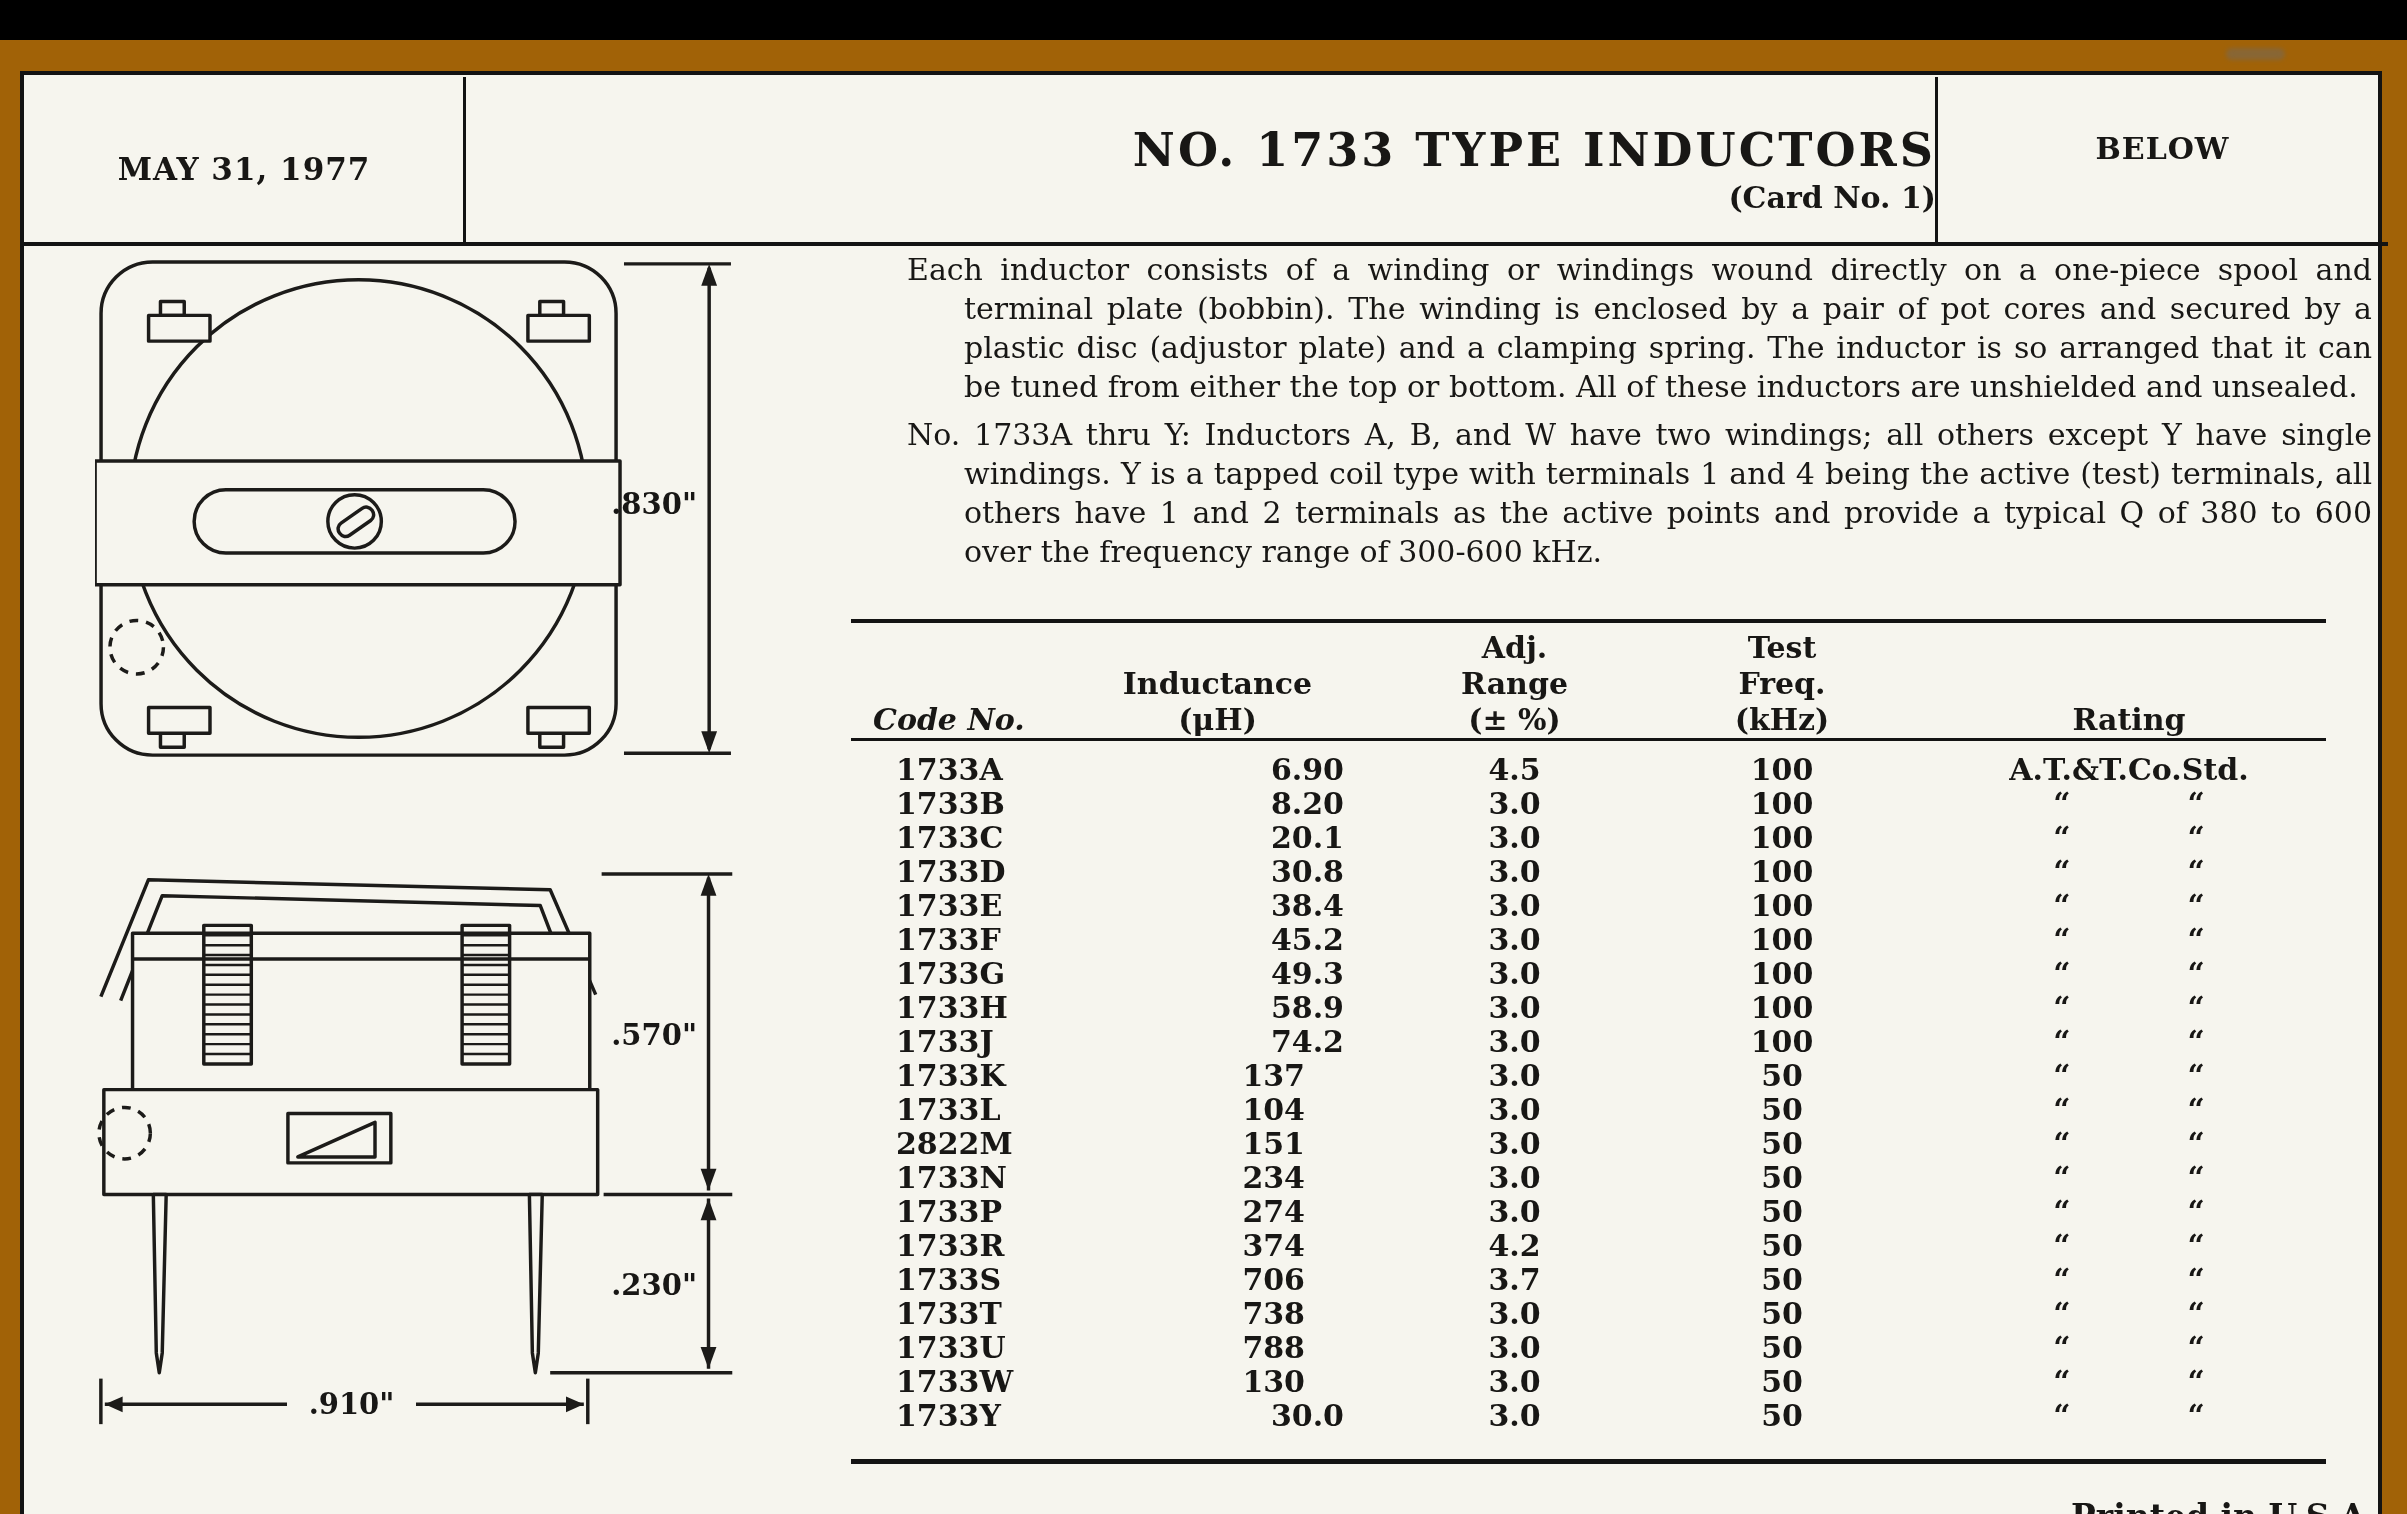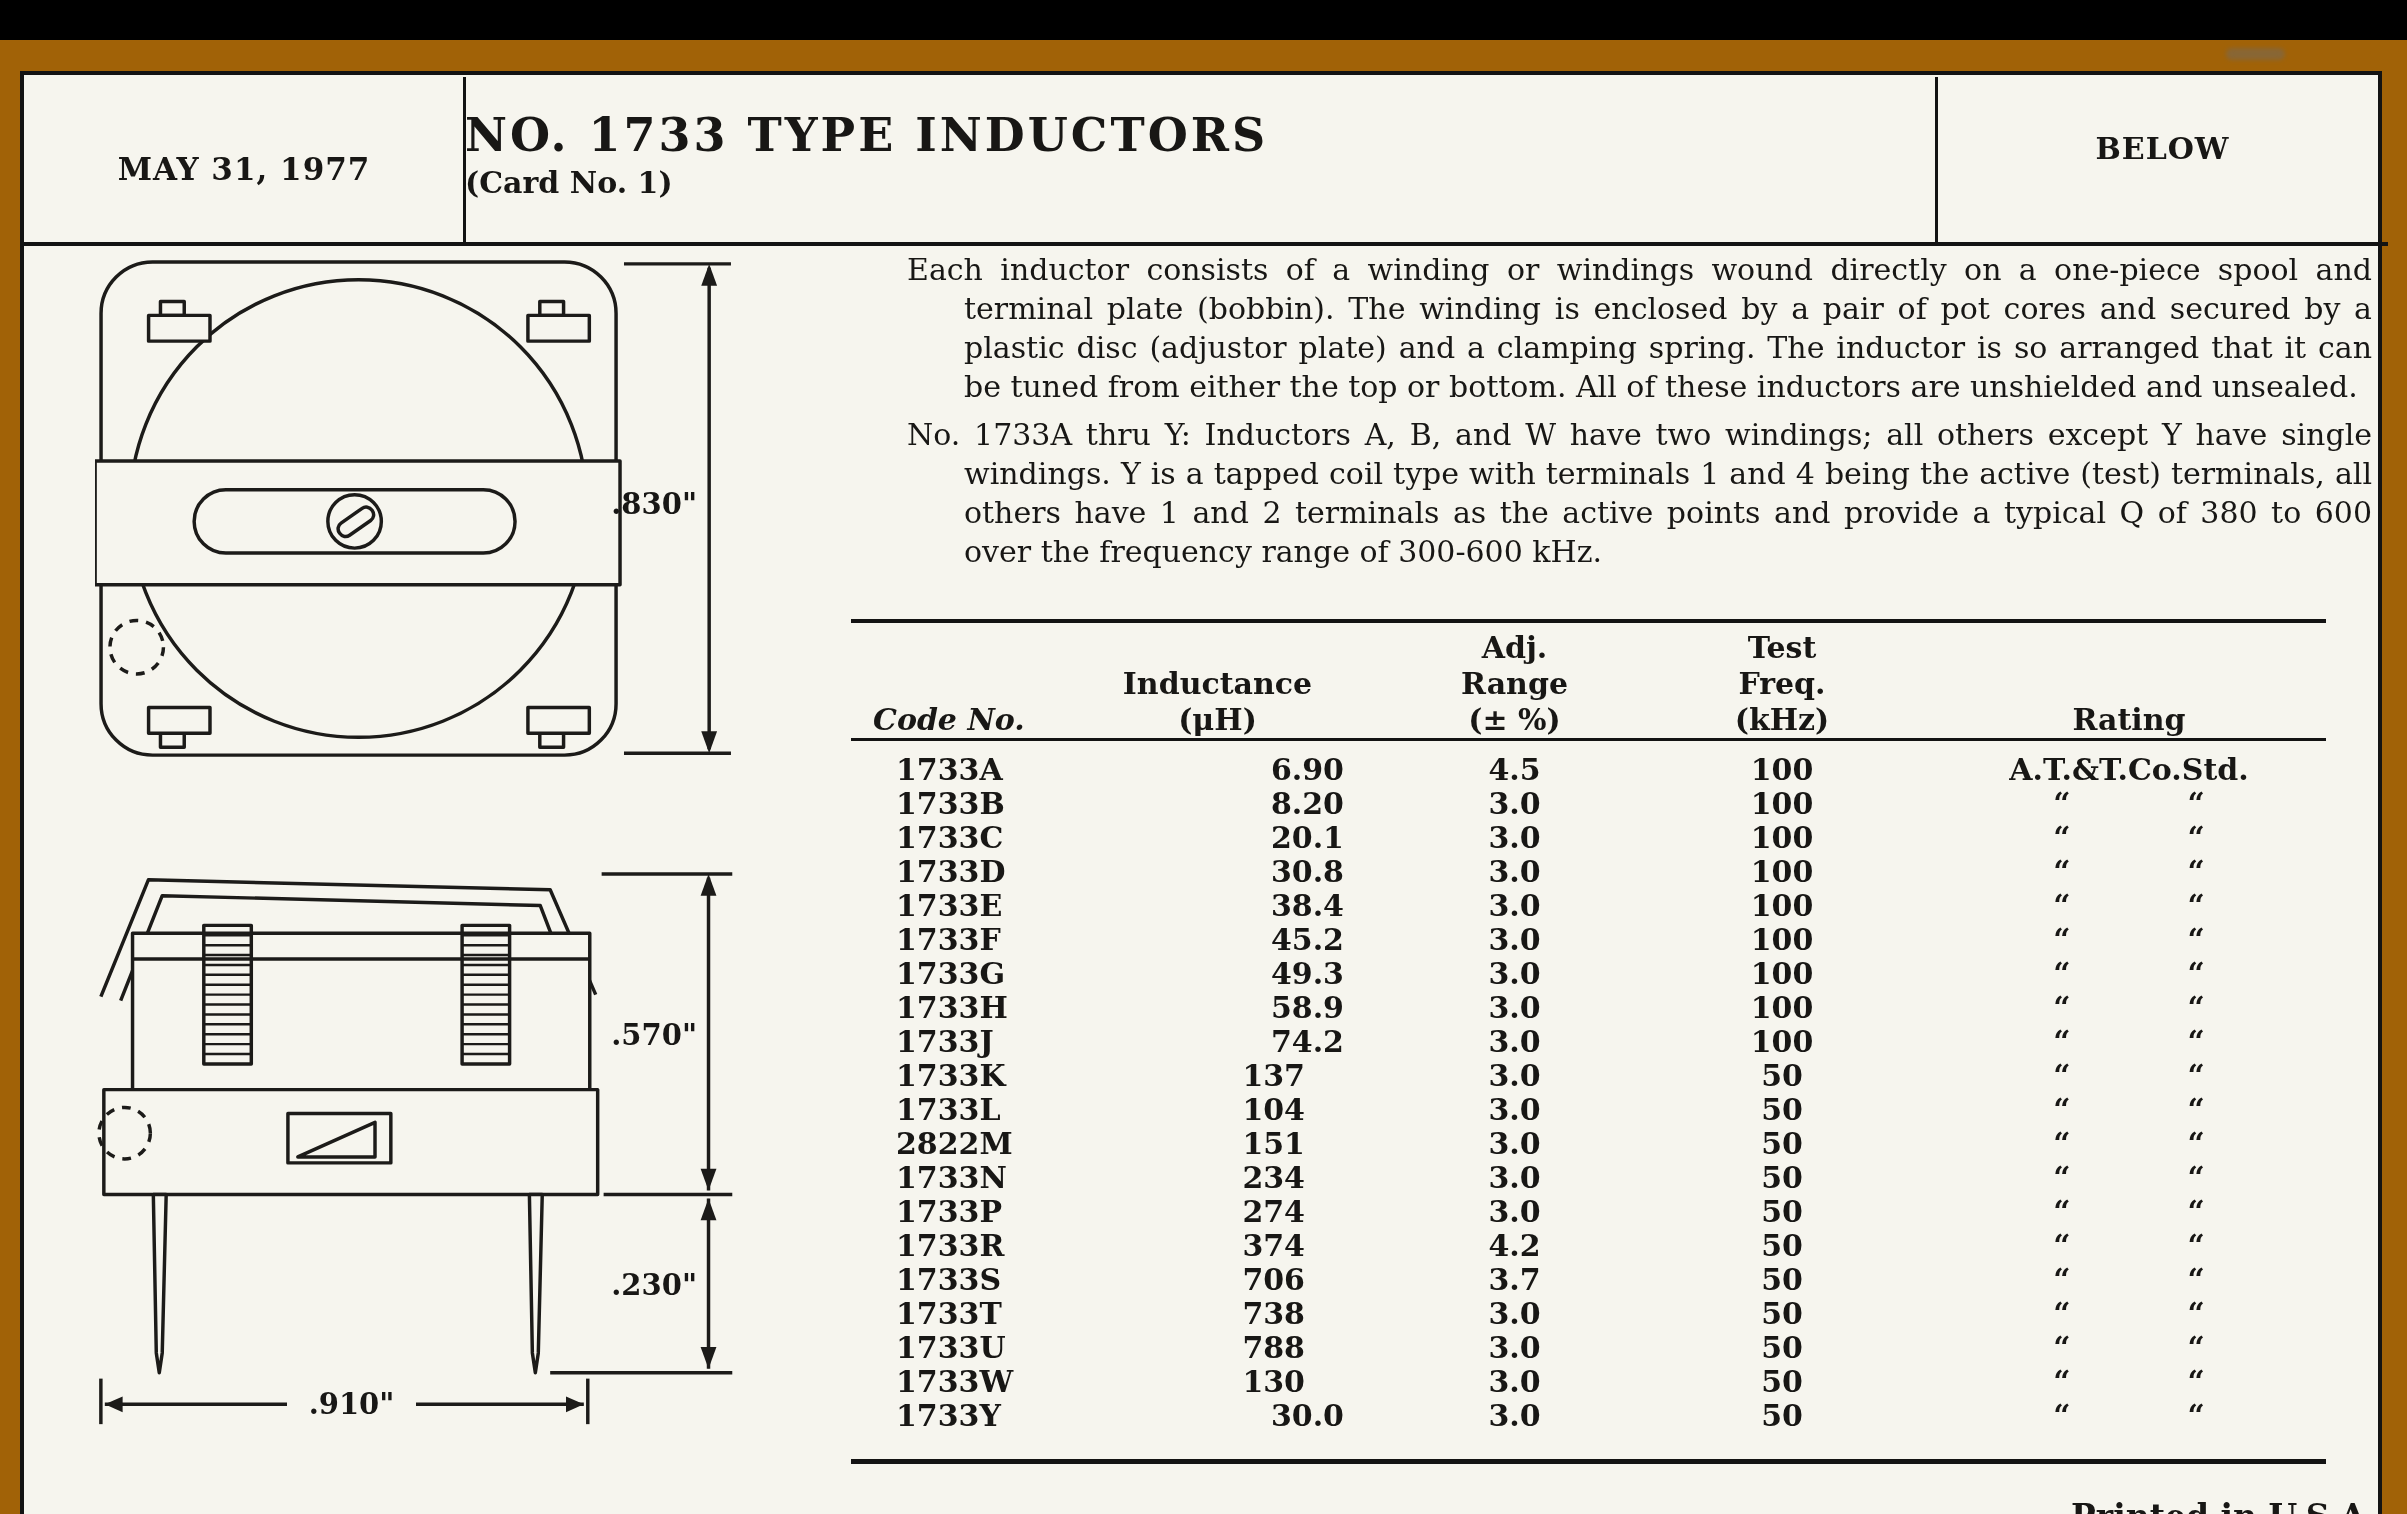--- a/index.html
+++ b/index.html
@@ -20,21 +20,21 @@
     width: 2362px; height: 1447px;
     background: #f6f5ee;
     border: 4px solid #131313;
     box-sizing: border-box;
   }
   
   .hdr-date {
     left: 22px; top: 111px; width: 444px;
     text-align: center; font-size: 31px; font-weight: 700; letter-spacing: 1px;
   }
-  .hdr-center { left: 465px; top: 69px; width: 1471px; text-align: left; }
+  .hdr-center { left: 465px; top: 84px; width: 1471px; text-align: right; }
   .hdr-title { font-size: 46px; font-weight: 700; letter-spacing: 3px; line-height: 53px; }
   .hdr-sub { font-size: 30px; font-weight: 700; line-height: 38px; margin-top: 2px; }
   .hdr-note {
     left: 1936px; top: 87px; width: 453px;
     text-align: center; font-size: 30px; font-weight: 700; line-height: 44px; letter-spacing: 1px;
   }
   .vline { top: 37px; width: 3px; height: 165px; background: #131313; }
   .vline1 { left: 463px; }
   .vline2 { left: 1935px; }
   .hrule { left: 20px; top: 202px; width: 2368px; height: 4px; background: #131313; }

